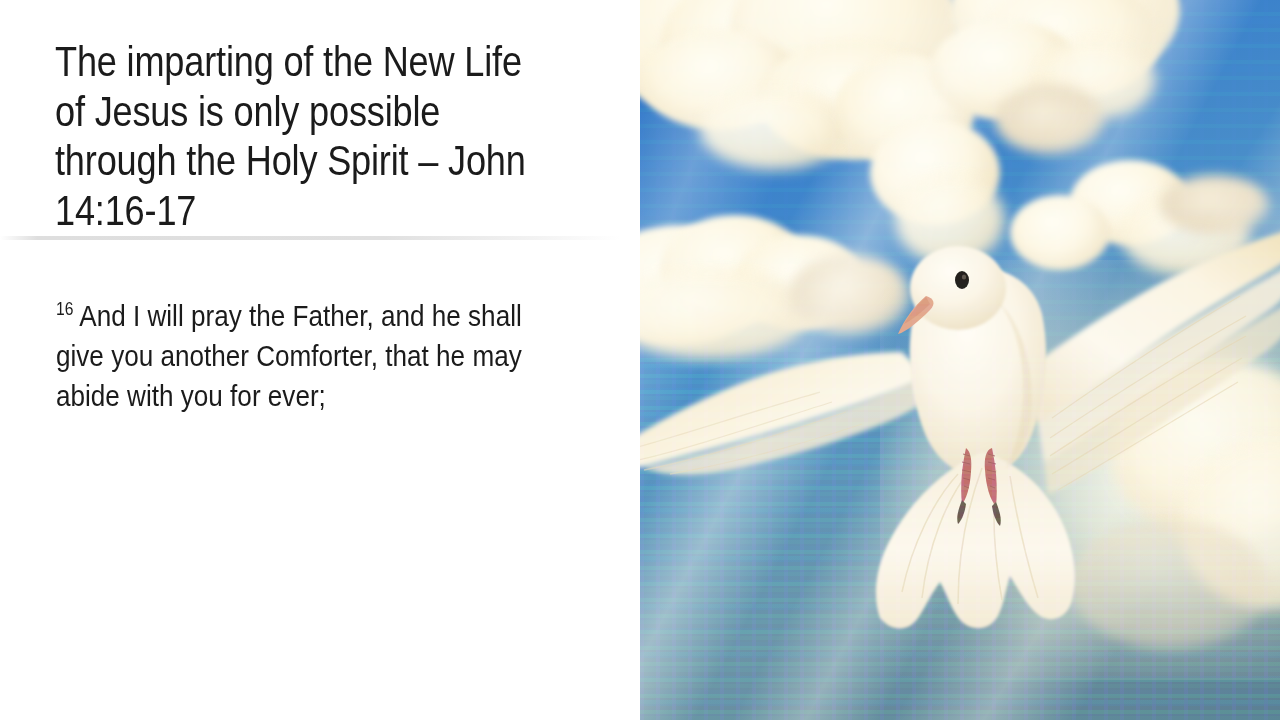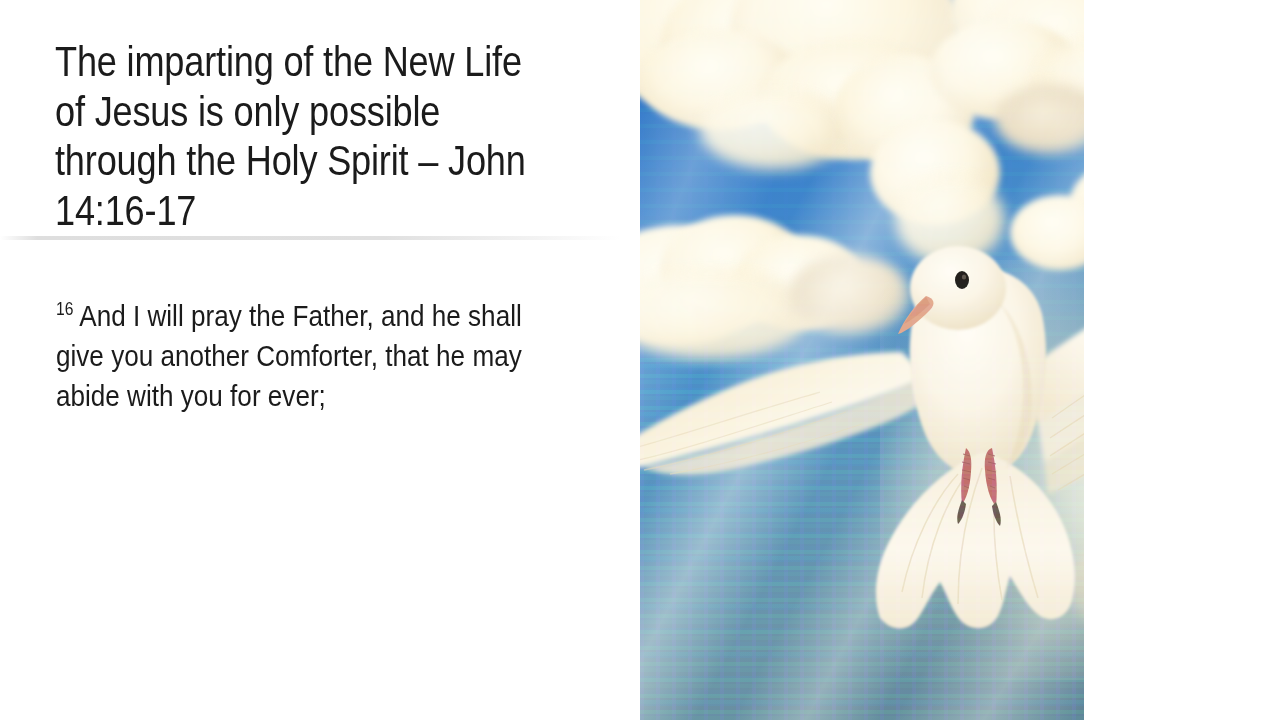--- a/index.html
+++ b/index.html
@@ -7,21 +7,21 @@
     margin: 0;
     padding: 0;
     background: #ffffff;
   }
   body {
     font-family: "Liberation Sans", sans-serif;
   }
 
   .slide {
     position: relative;
-    width: 1084px;
+    width: 1280px;
     height: 720px;
     background: #4c1d95;
     overflow: hidden;
   }
 
   
   .text-panel {
     position: absolute;
     left: 0;
     top: 0;

